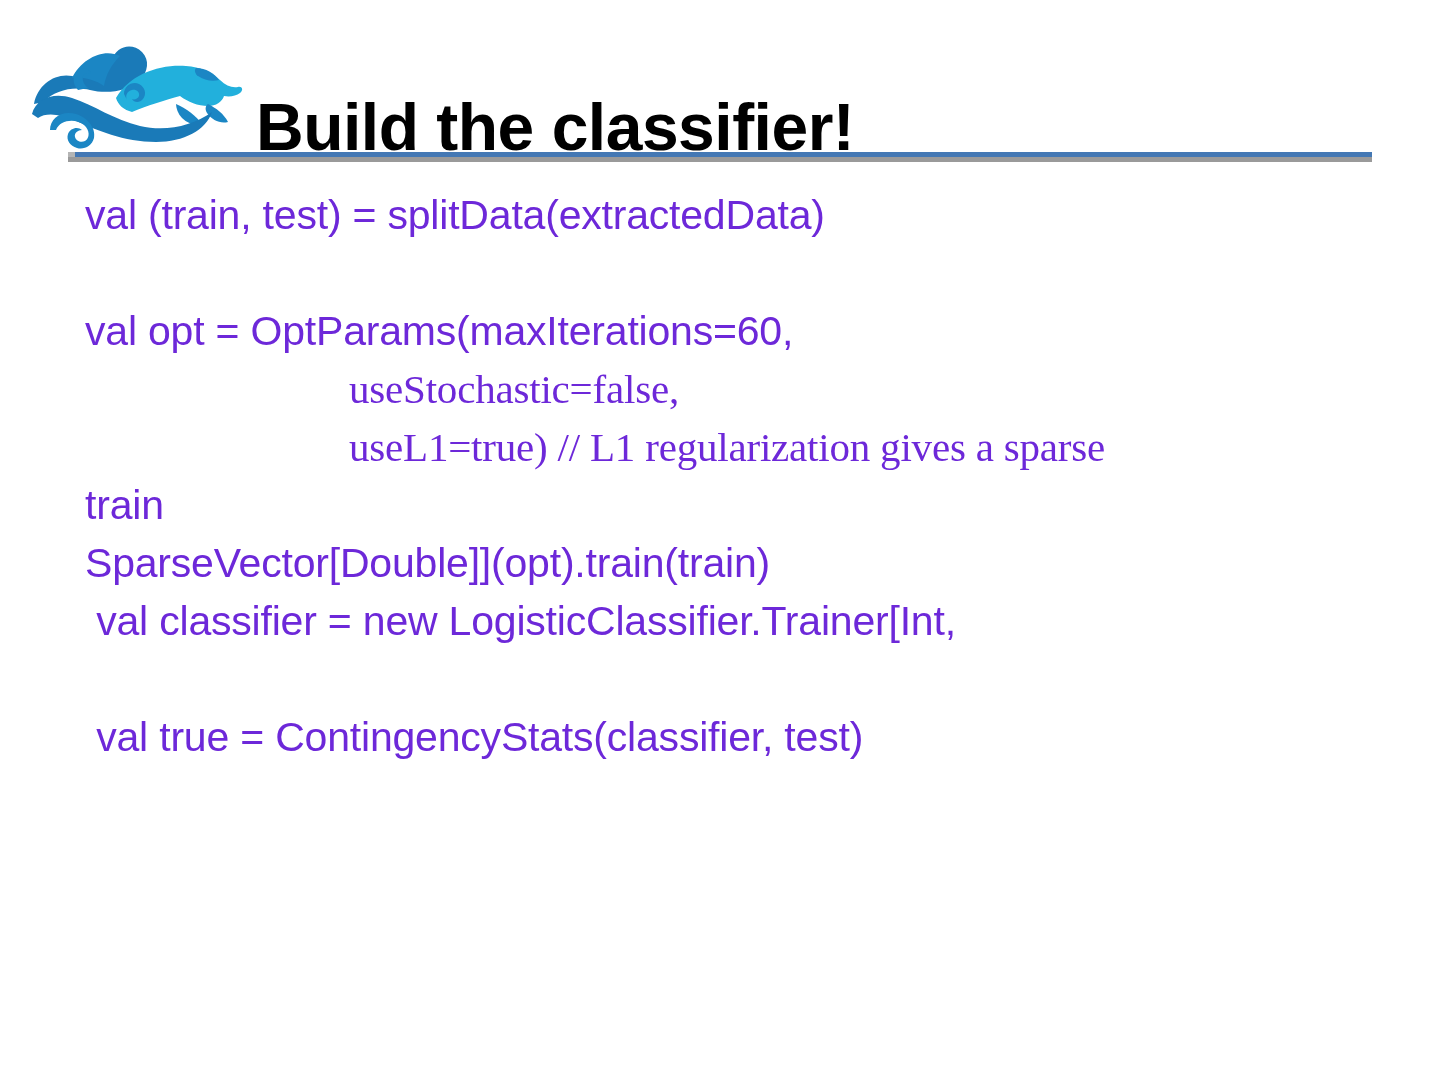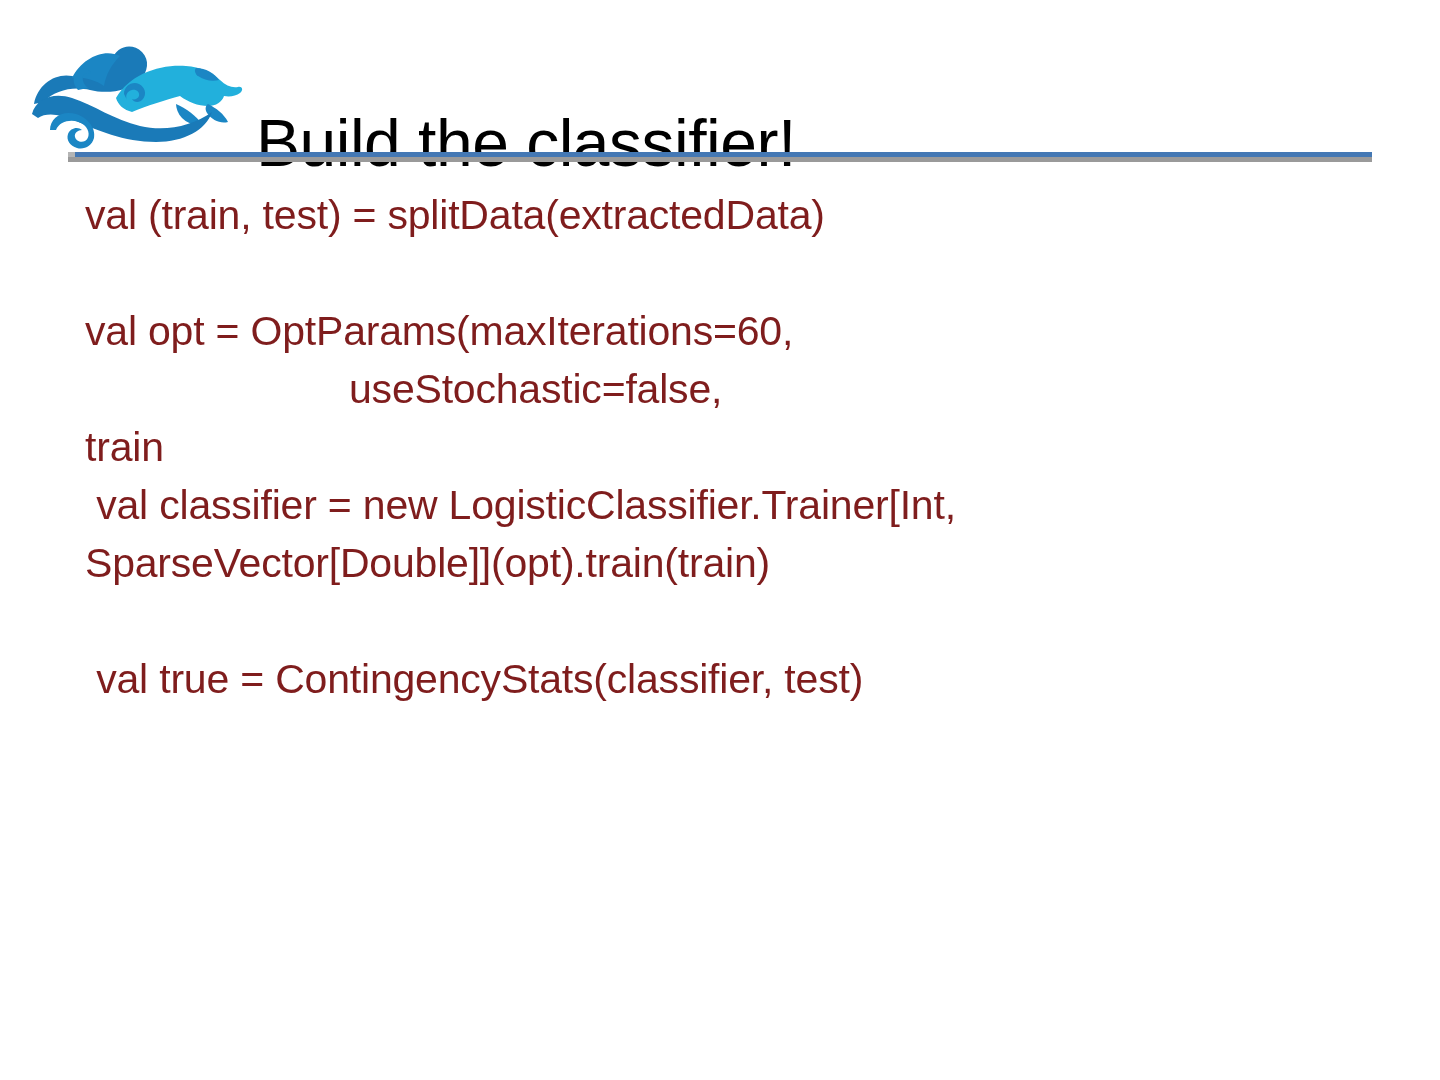--- a/index.html
+++ b/index.html
@@ -41,24 +41,24 @@
   }
   .brand-logo svg {
     display: block;
     width: 232px;
     height: 124px;
   }
 
   .slide-title {
     position: absolute;
     left: 256px;
-    top: 58px;
+    top: 42px;
     font-size: 66px;
     line-height: 82px;
-    font-weight: 400;
+    font-weight: 700;
     letter-spacing: -0.5px;
     color: #000000;
     white-space: nowrap;
   }
 
   .title-rule {
     position: absolute;
     left: 75px;
     top: 152px;
     width: 1297px;
@@ -86,29 +86,30 @@
   .code-body {
     position: absolute;
     left: 85px;
     top: 186px;
     width: 1300px;
   }
   .code-line {
     font-size: 41px;
     line-height: 58px;
     font-weight: 400;
-    color: #7f1d1d;
+    color: #6d28d9;
     white-space: pre;
     letter-spacing: -0.2px;
   }
   .code-line.blank {
     height: 58px;
   }
   .code-line.indent {
     padding-left: 264px;
+    font-family: Liberation Serif, serif;
   }
 </style>
 </head>
 <body>
 
 <div class="slide">
 
   <div class="header">
 
     <div class="brand-logo">
@@ -154,20 +155,21 @@
     <div class="title-rule-shadow-left"></div>
     <div class="title-rule-shadow"></div>
     <div class="title-rule"></div>
   </div>
 
   <div class="code-body">
     <div class="code-line">val (train, test) = splitData(extractedData)</div>
     <div class="code-line blank"></div>
     <div class="code-line">val opt = OptParams(maxIterations=60,</div>
     <div class="code-line indent">useStochastic=false,</div>
+    <div class="code-line indent">useL1=true) // L1 regularization gives a sparse</div>
     <div class="code-line">train</div>
+    <div class="code-line">SparseVector[Double]](opt).train(train)</div>
     <div class="code-line"> val classifier = new LogisticClassifier.Trainer[Int,</div>
-    <div class="code-line">SparseVector[Double]](opt).train(train)</div>
     <div class="code-line blank"></div>
     <div class="code-line"> val true = ContingencyStats(classifier, test)</div>
   </div>
 
 </div>
 
 </body></html>

